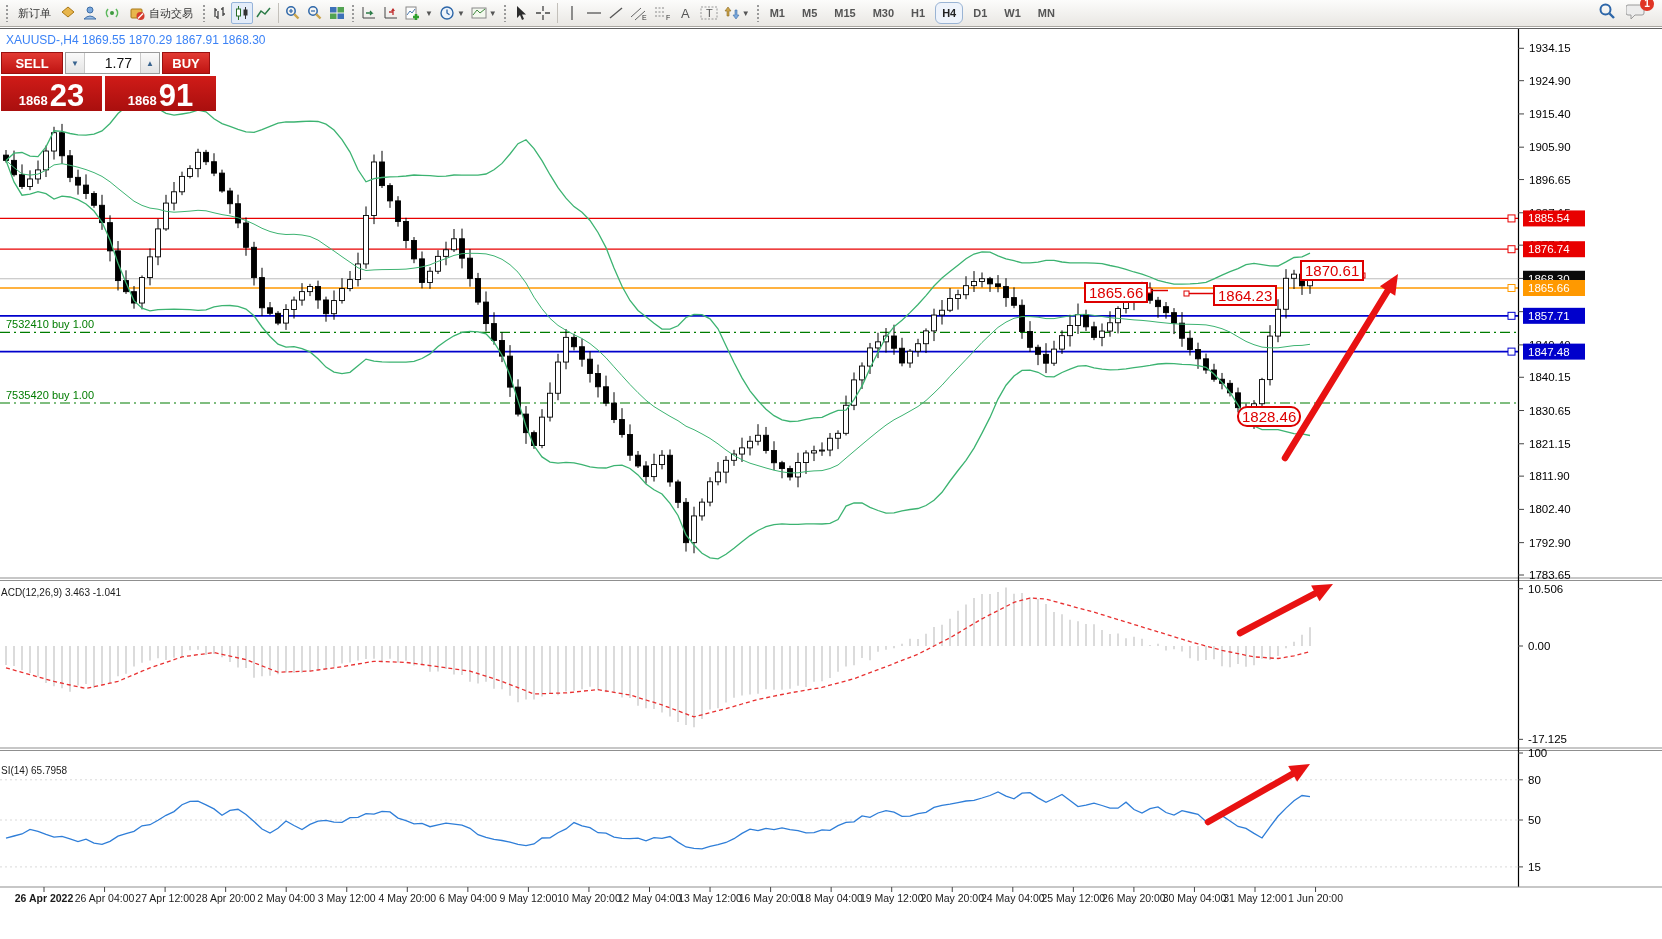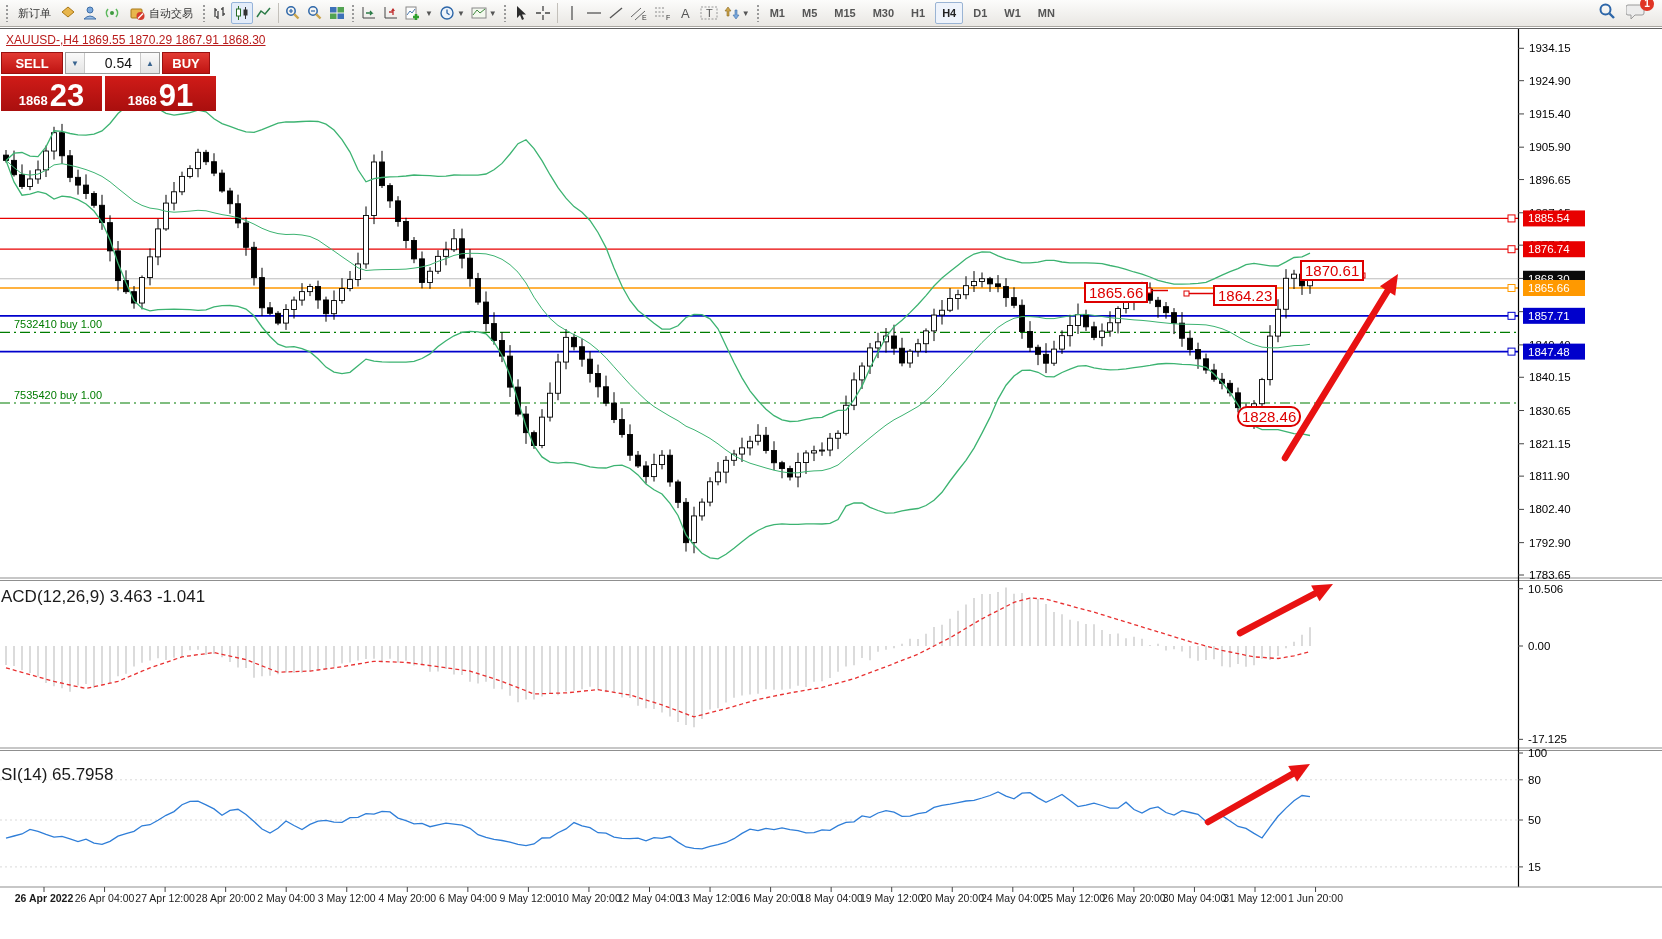--- a/index.html
+++ b/index.html
@@ -11,34 +11,34 @@
   .grip{width:4px;height:18px;margin:0 3px;
     background-image:radial-gradient(circle,#9a9a9a 35%,transparent 40%);background-size:4px 4px;flex:0 0 auto;}
   .sep{width:1px;height:20px;background:#c3c0ba;margin:0 3px;flex:0 0 auto;}
   .tb-btn{height:22px;min-width:22px;display:flex;align-items:center;justify-content:center;
     border:1px solid transparent;border-radius:2px;font-size:11px;color:#333;flex:0 0 auto;padding:0 2px;box-sizing:border-box;}
   .tb-btn.textual{padding:0 5px;gap:4px;}
   .tb-btn.active{background:#e3ecf9;border-color:#96b4da;}
   .tb-btn svg{display:block;}
   .caret{font-size:8px;color:#555;margin-left:2px;}
   .tf-btn{height:20px;padding:0 6px;font-size:11px;font-weight:bold;color:#555;border:1px solid transparent;border-radius:2px;display:flex;align-items:center;}
-  .tf-btn.active{background:#eef3fb;border-color:#9ab4d4;color:#222;}
+  .tf-btn.active{background:#eef3fb;border-color:#9ab4d4;color:#222;border-radius:6px;}
   .tb-right{margin-left:auto;display:flex;align-items:center;gap:10px;padding-right:14px;}
   .chat-wrap{position:relative;}
   .badge{position:absolute;top:-6px;right:-8px;background:#e03525;color:#fff;border-radius:50%;
     width:14px;height:14px;font-size:10px;font-weight:bold;display:flex;align-items:center;justify-content:center;}
   
   #win-border{position:absolute;left:0;top:28px;width:1662px;height:1px;background:#5f5f5f;z-index:6;}
   #chart-svg{position:absolute;left:0;top:0;z-index:1;}
   .ovl{position:absolute;z-index:5;}
-  #chart-title{left:6px;top:33px;font-size:12px;color:#b91c1c;text-decoration:underline;}
-  .ind-label{font-size:17px;color:#1a1a1a;}
+  #chart-title{left:6px;top:33px;font-size:12px;color:#3b82f6;}
+  .ind-label{font-size:10px;color:#1a1a1a;}
   #macd-label{left:1px;top:587px;}
   #rsi-label{left:1px;top:721px;margin-top:44px;}
-  .pos-label{font-size:11px;color:#007c00;left:14px;}
+  .pos-label{font-size:11px;color:#007c00;left:6px;}
   
   .tp{left:1px;top:44px;width:209px;z-index:6;margin-top:8px;}
   .tp-row1{display:flex;height:22px;}
   .btn-sell,.btn-buy{background:linear-gradient(#e23a33,#bf1412);color:#fff;font-weight:bold;font-size:13px;
     display:flex;align-items:center;justify-content:center;border:1px solid #991010;box-sizing:border-box;}
   .btn-sell{flex:0 0 62px;}
   .btn-buy{flex:0 0 48px;margin-left:2px;}
   .vol{flex:1;display:flex;background:#fff;border:1px solid #9a9a9a;box-sizing:border-box;margin-left:2px;}
   .vol-btn{width:18px;background:linear-gradient(#fafafa,#e4e4e4);color:#39648f;font-size:8px;
     display:flex;align-items:center;justify-content:center;border-right:1px solid #c9c9c9;}
@@ -935,21 +935,21 @@
     </g>
   </svg>
 
 <div class="ovl" id="chart-title">XAUUSD-,H4  1869.55 1870.29 1867.91 1868.30</div>
 
 <div class="ovl tp">
   <div class="tp-row1">
     <div class="btn-sell">SELL</div>
     <div class="vol">
       <div class="vol-btn">▼</div>
-      <div class="vol-val">0.54</div>
+      <div class="vol-val">1.77</div>
       <div class="vol-btn up">▲</div>
     </div>
     <div class="btn-buy">BUY</div>
   </div>
   <div class="tp-row2">
     <div class="price-box sell">
       <span class="price-small">1868</span>
       <span class="price-big">23</span>
     </div>
     <div class="price-box buy">

